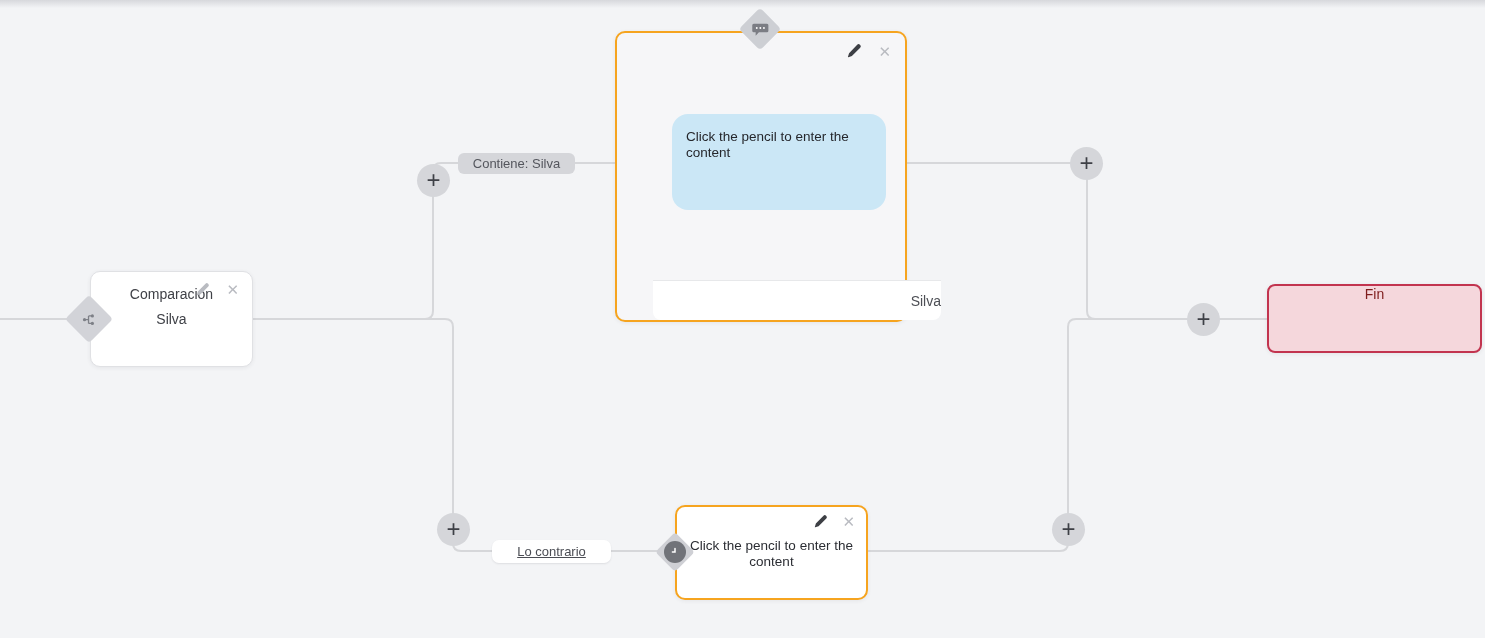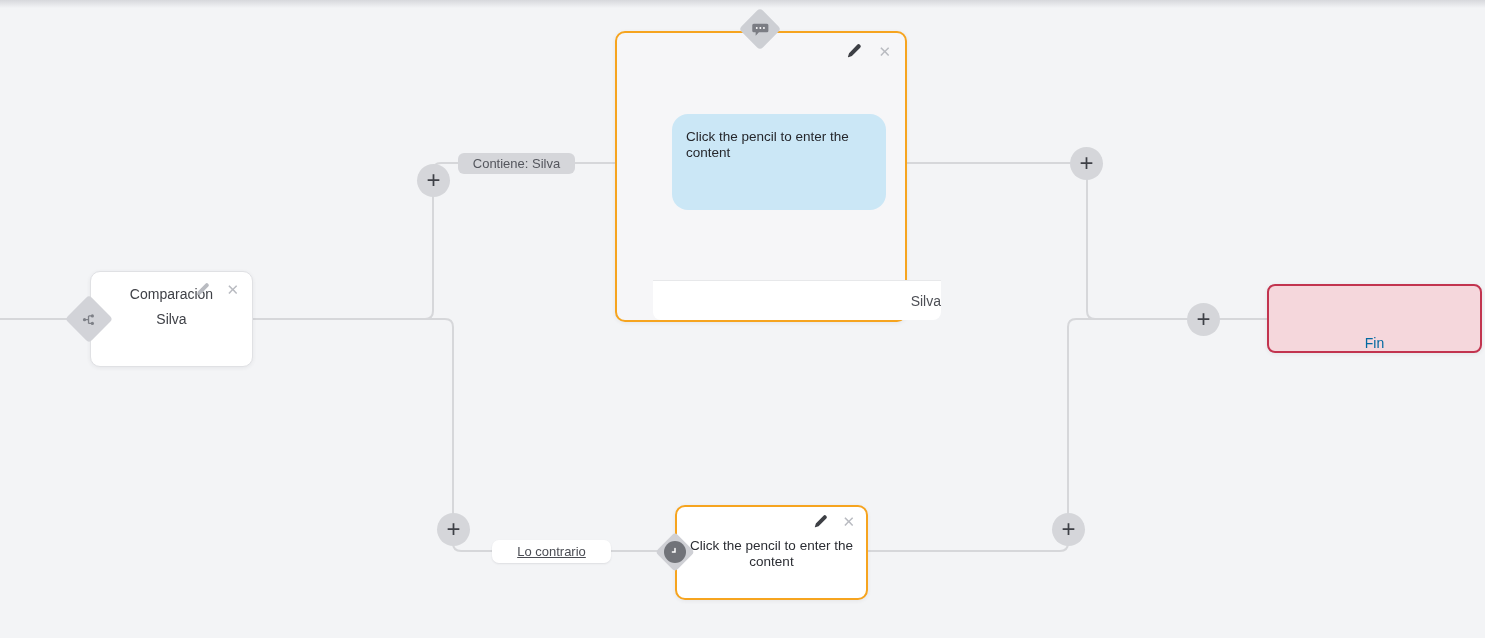--- a/index.html
+++ b/index.html
@@ -39,22 +39,22 @@
   
   .delay-node { left:675px; top:505px; width:193px; height:95px;
     background:#ffffff; border:2px solid #f6a41f; }
   .delay-node .node-actions { top:7px; right:11px; gap:14px; }
   .delay-text { position:absolute; top:31px; left:50%; transform:translateX(-50%);
     width:170px; text-align:center; font-size:13.5px; line-height:16px; color:#2b2d33; }
 
   
   .end-node { left:1267px; top:284px; width:215px; height:69px;
     background:#f5d7dc; border:2px solid #c2344f; border-radius:8px;
-    display:flex; align-items:flex-end; justify-content:center;
-    font-size:14px; color:#0369a1; box-shadow:0 1px 4px rgba(40,42,50,.08); }
+    display:flex; align-items:flex-start; justify-content:center;
+    font-size:14px; color:#7f1d1d; box-shadow:0 1px 4px rgba(40,42,50,.08); }
 
   
   .diamond { position:absolute; transform:rotate(45deg); border-radius:4px; z-index:3;
     display:flex; align-items:center; justify-content:center; }
   .diamond .diamond-icon { transform:rotate(-45deg); display:flex; align-items:center; justify-content:center; }
   .compare-diamond { left:72px; top:302px; width:34px; height:34px; background:#d2d3d8; }
   .message-diamond { left:745px; top:14px; width:30px; height:30px; background:#cdcfd4; }
   .delay-diamond  { left:661px; top:538px; width:28px; height:28px; background:#cfd0d5; }
   .clock-circle { width:22px; height:22px; border-radius:50%; background:#717379;
     display:flex; align-items:center; justify-content:center; }

